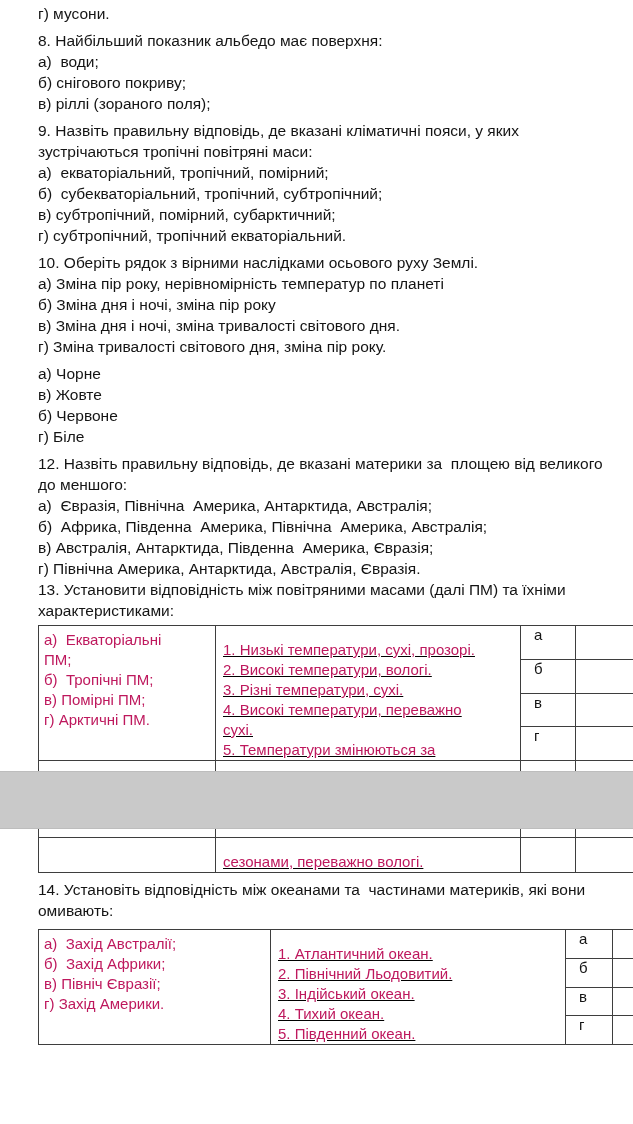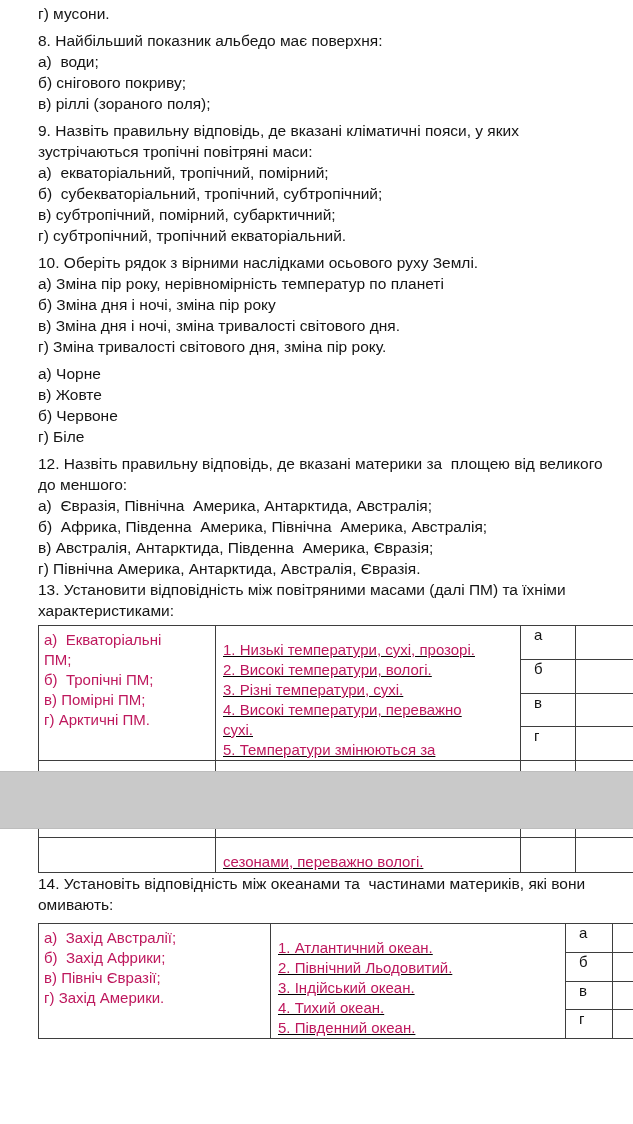--- a/index.html
+++ b/index.html
@@ -29,21 +29,21 @@
   td.cb { vertical-align:middle; padding-left:13px; font-size:15px; color:#141414; }
   td.ca { background:#ffffff; }
 
   table.t13 { width:660px; }
   table.t13 tr { height:31px; }
   table.t13c { width:660px; margin-top:0; }
   table.t13c tr { height:26px; }
   table.t14 { width:664px; margin-top:8px; }
   table.t14 tr { height:26px; }
 
-  .q14t { }
+  .q14t { margin-top:6px; }
 
   .stubs { position:relative; height:10px; width:660px; }
   .stubs.short { height:8px; }
   .stubs i { position:absolute; top:0; height:100%; width:1px; background:#3e3e3e; display:block; }
 
   .pageband { width:633px; height:58px; background:#c9c9c9; border-top:1px solid #bdbdbd; border-bottom:1px solid #bdbdbd; }
 </style>
 </head>
 <body>
 

